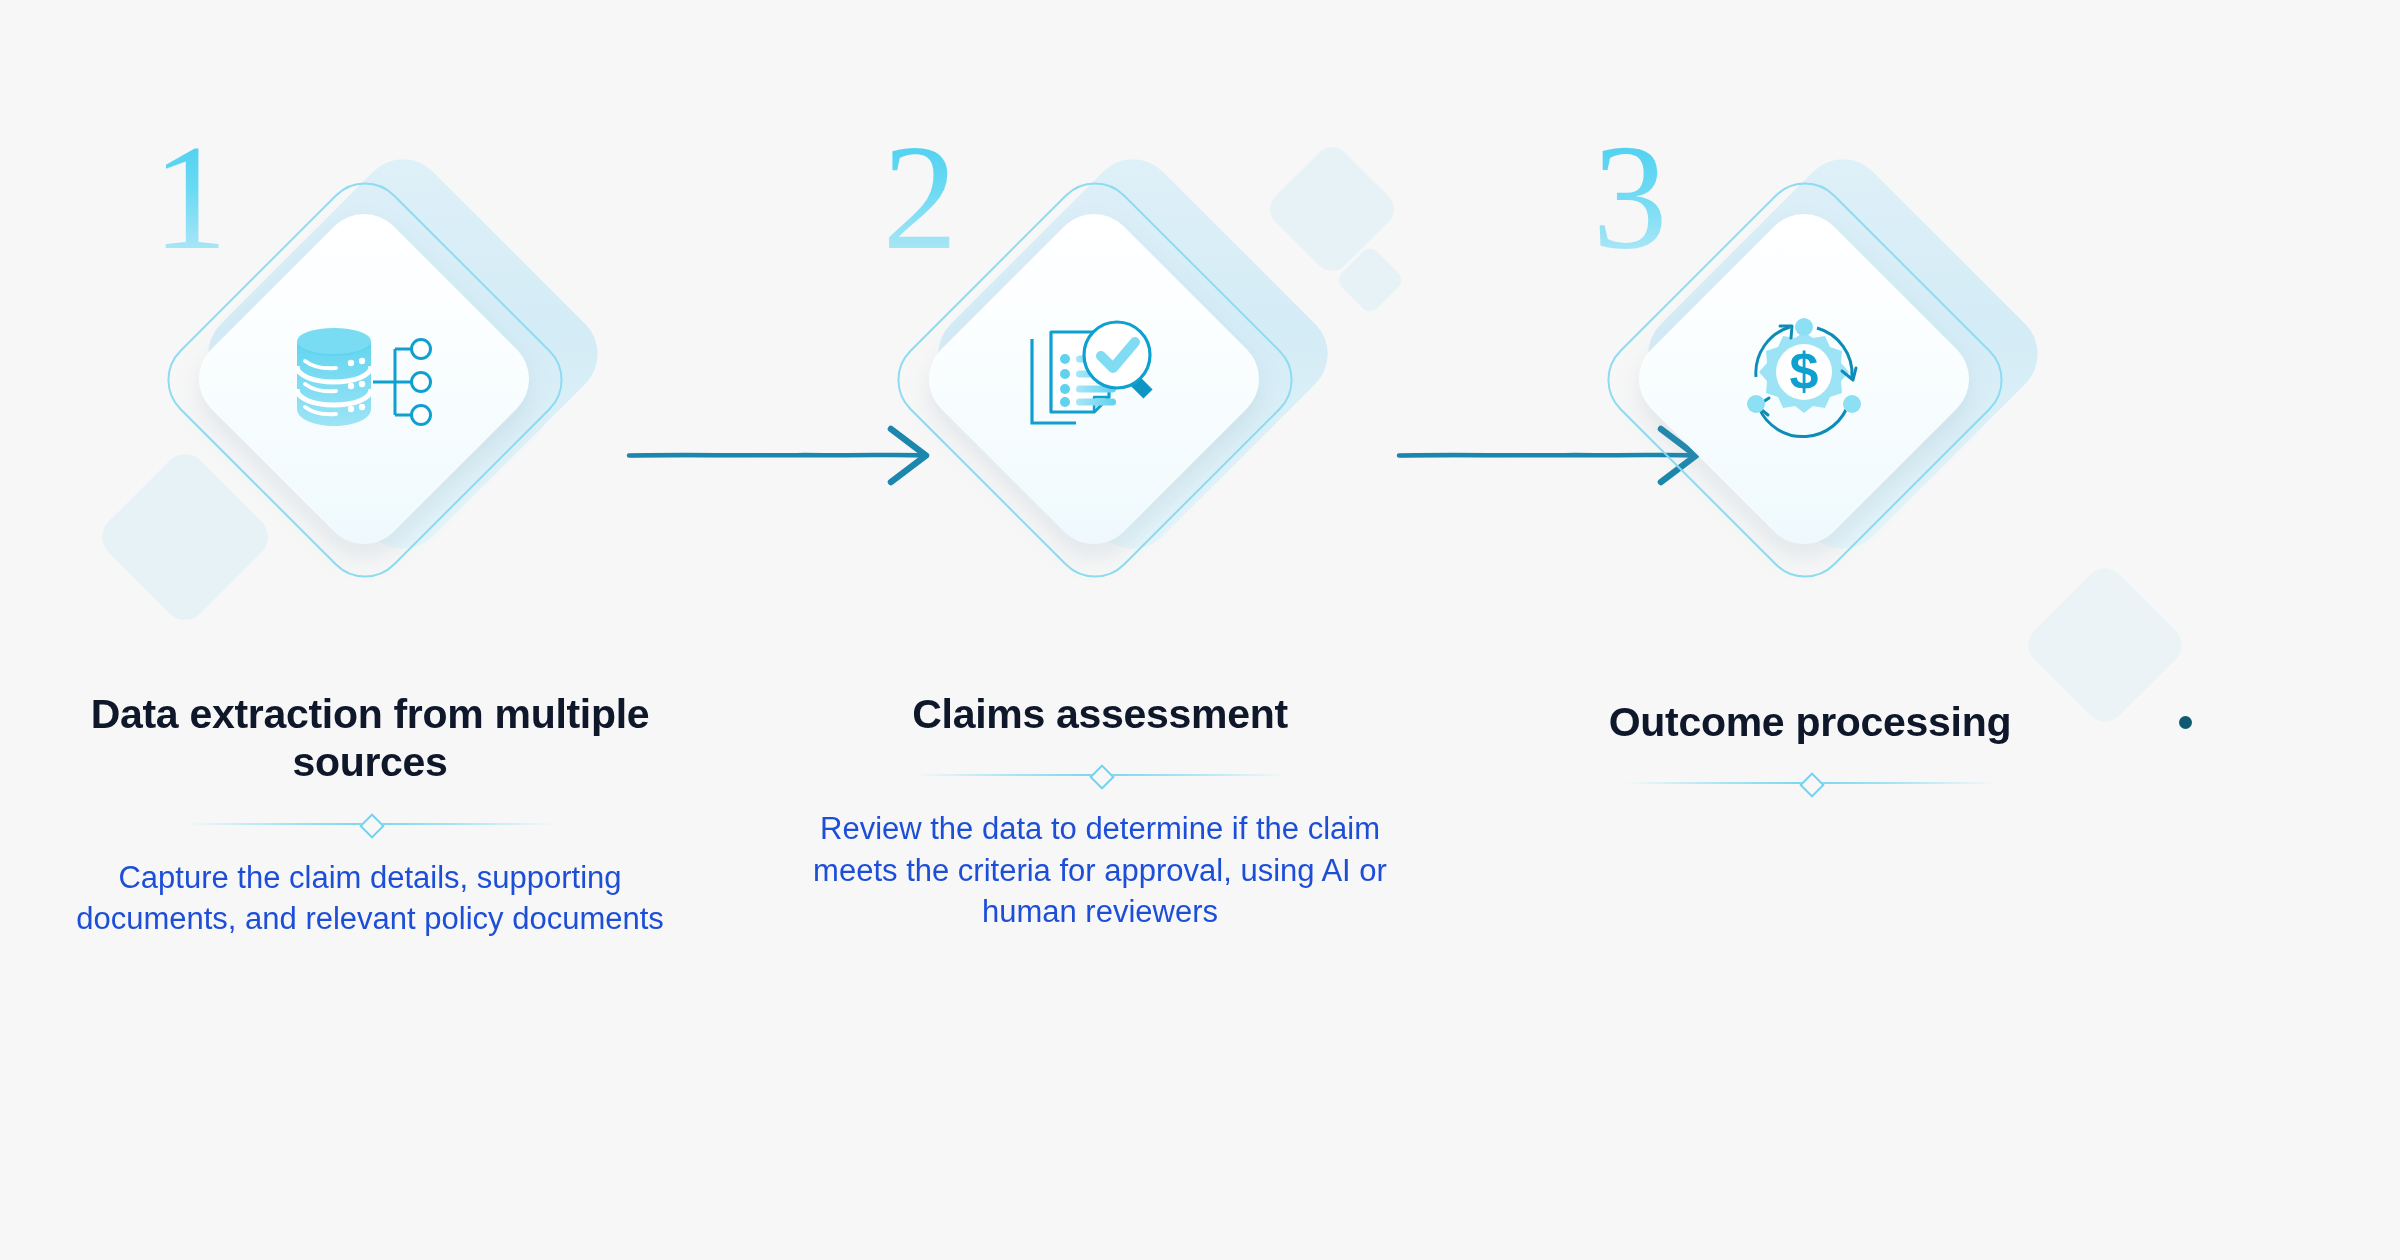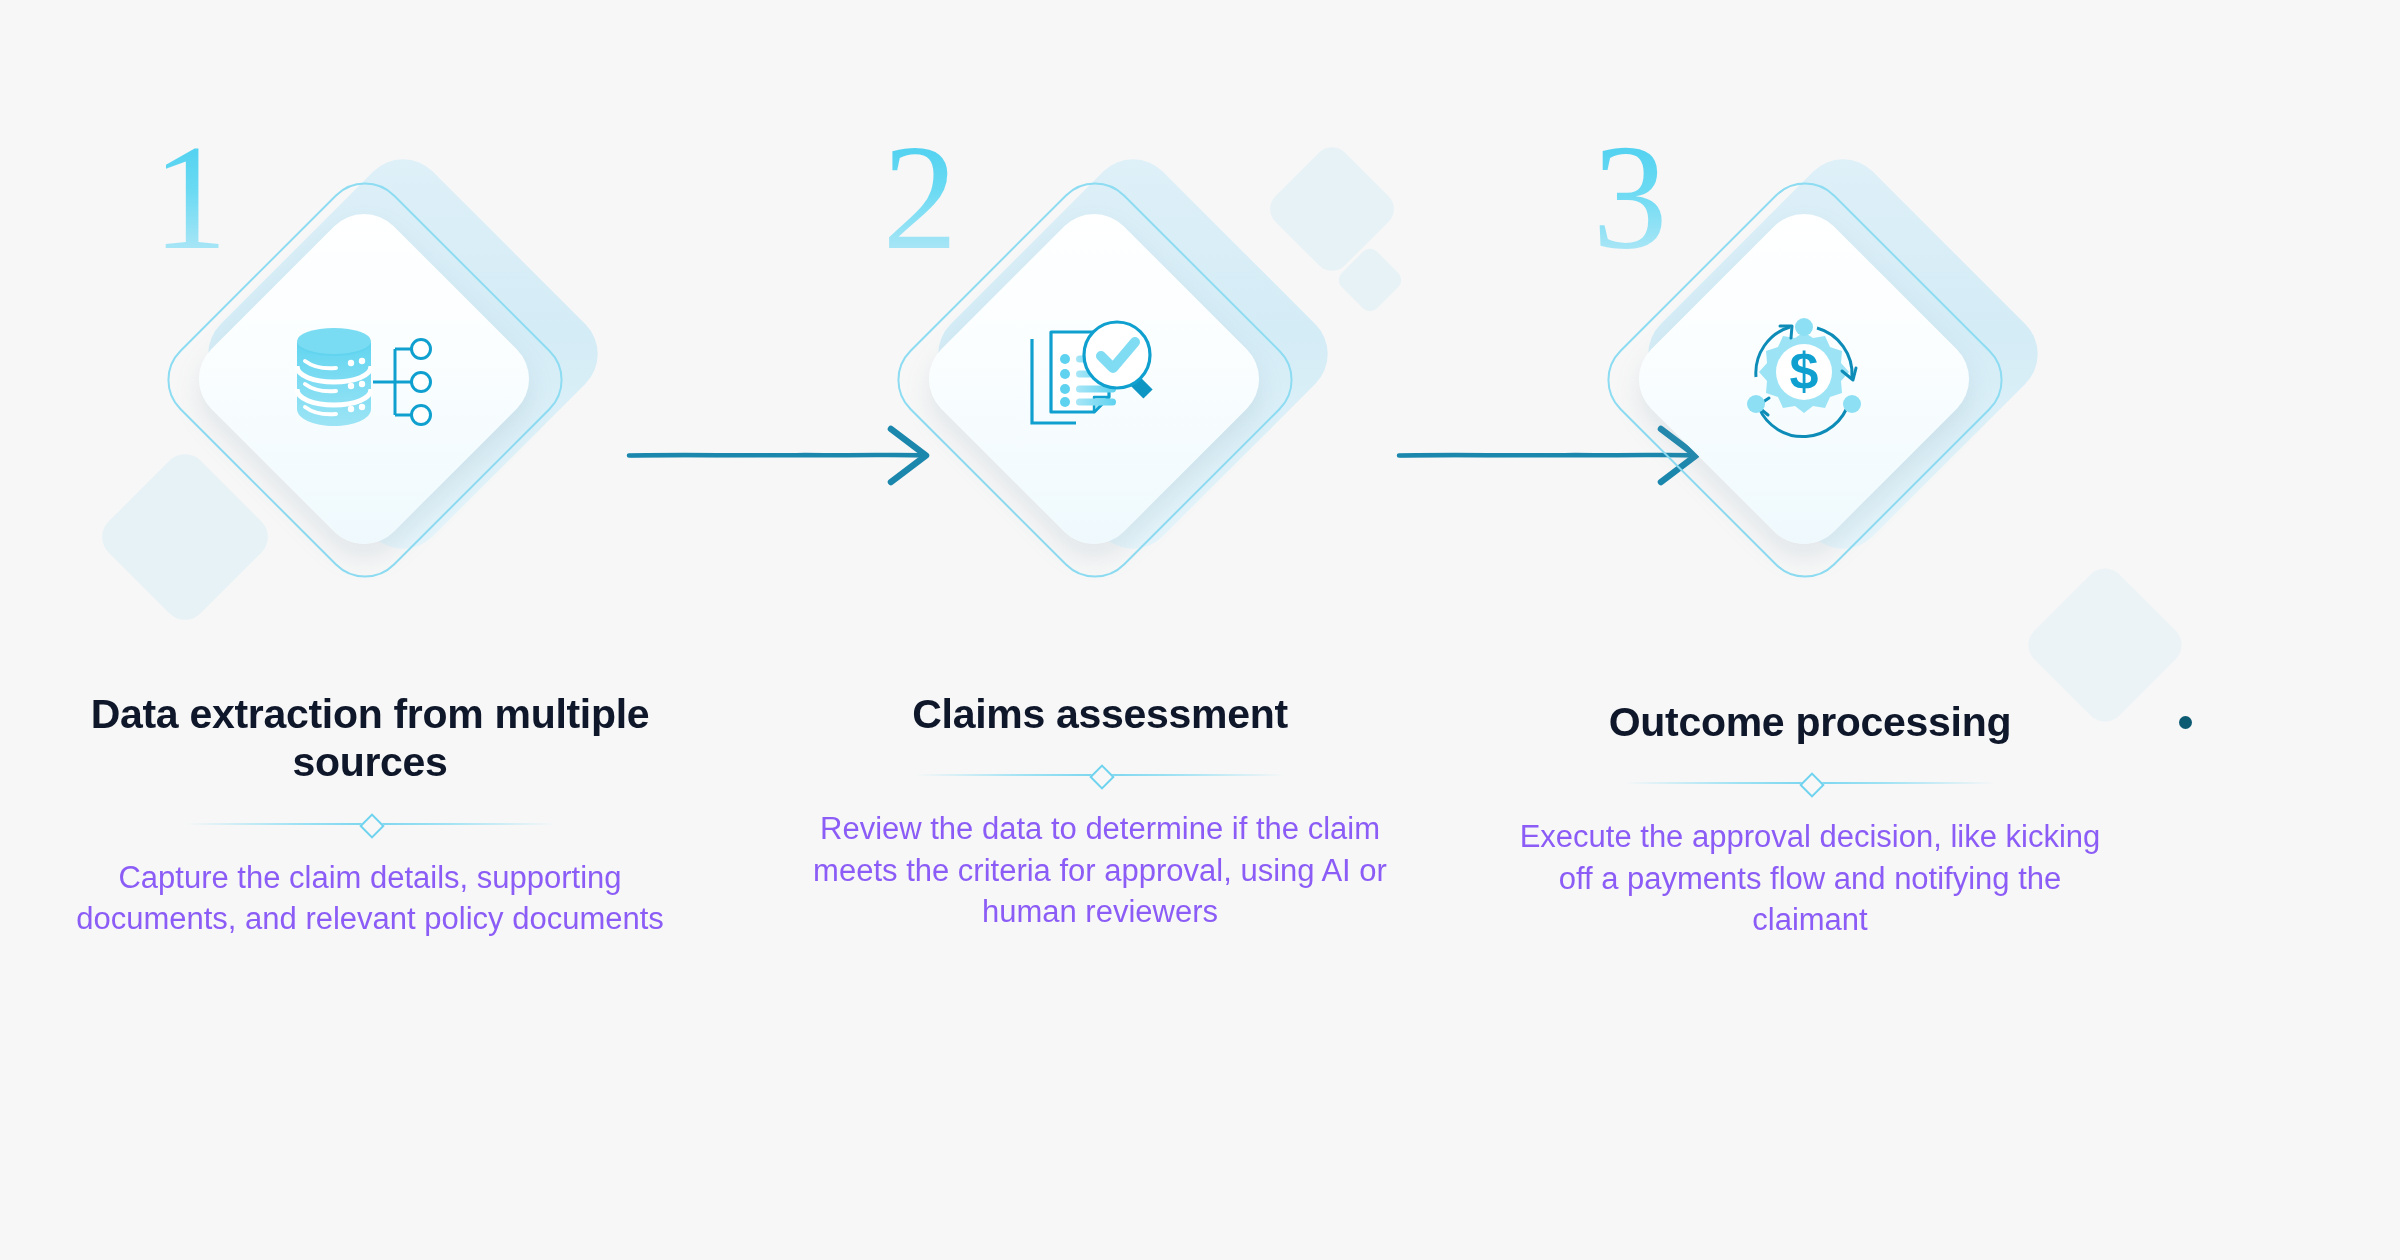--- a/index.html
+++ b/index.html
@@ -156,21 +156,21 @@
   .divider .dm {
     position: absolute;
     left: 50%; top: 4px;
     width: 14px; height: 14px;
     margin-left: -7px;
     border: 2px solid #6fd3ef;
     background: #f7f7f7;
     transform: rotate(45deg);
   }
   .desc {
-    color: #8b5cf6;
+    color: #1d4ed8;
     font-size: 31px;
     line-height: 1.33;
     margin: 0;
     padding: 0 14px;
   }
 
   
   .connector {
     position: absolute;
     top: 415px;
@@ -345,18 +345,17 @@
         </div>
       </div>
       <div class="stepnum">3</div>
 
       <div class="txt">
         <h2 class="title">Outcome processing</h2>
         <div class="divider">
           <div class="ln"></div>
           <div class="dm"></div>
         </div>
-        <p class="desc">Execute the approval decision, like kicking off a payments flow and notifying the claimant</p>
       </div>
     </div>
 
   </div>
 </div>
 
 </body></html>

